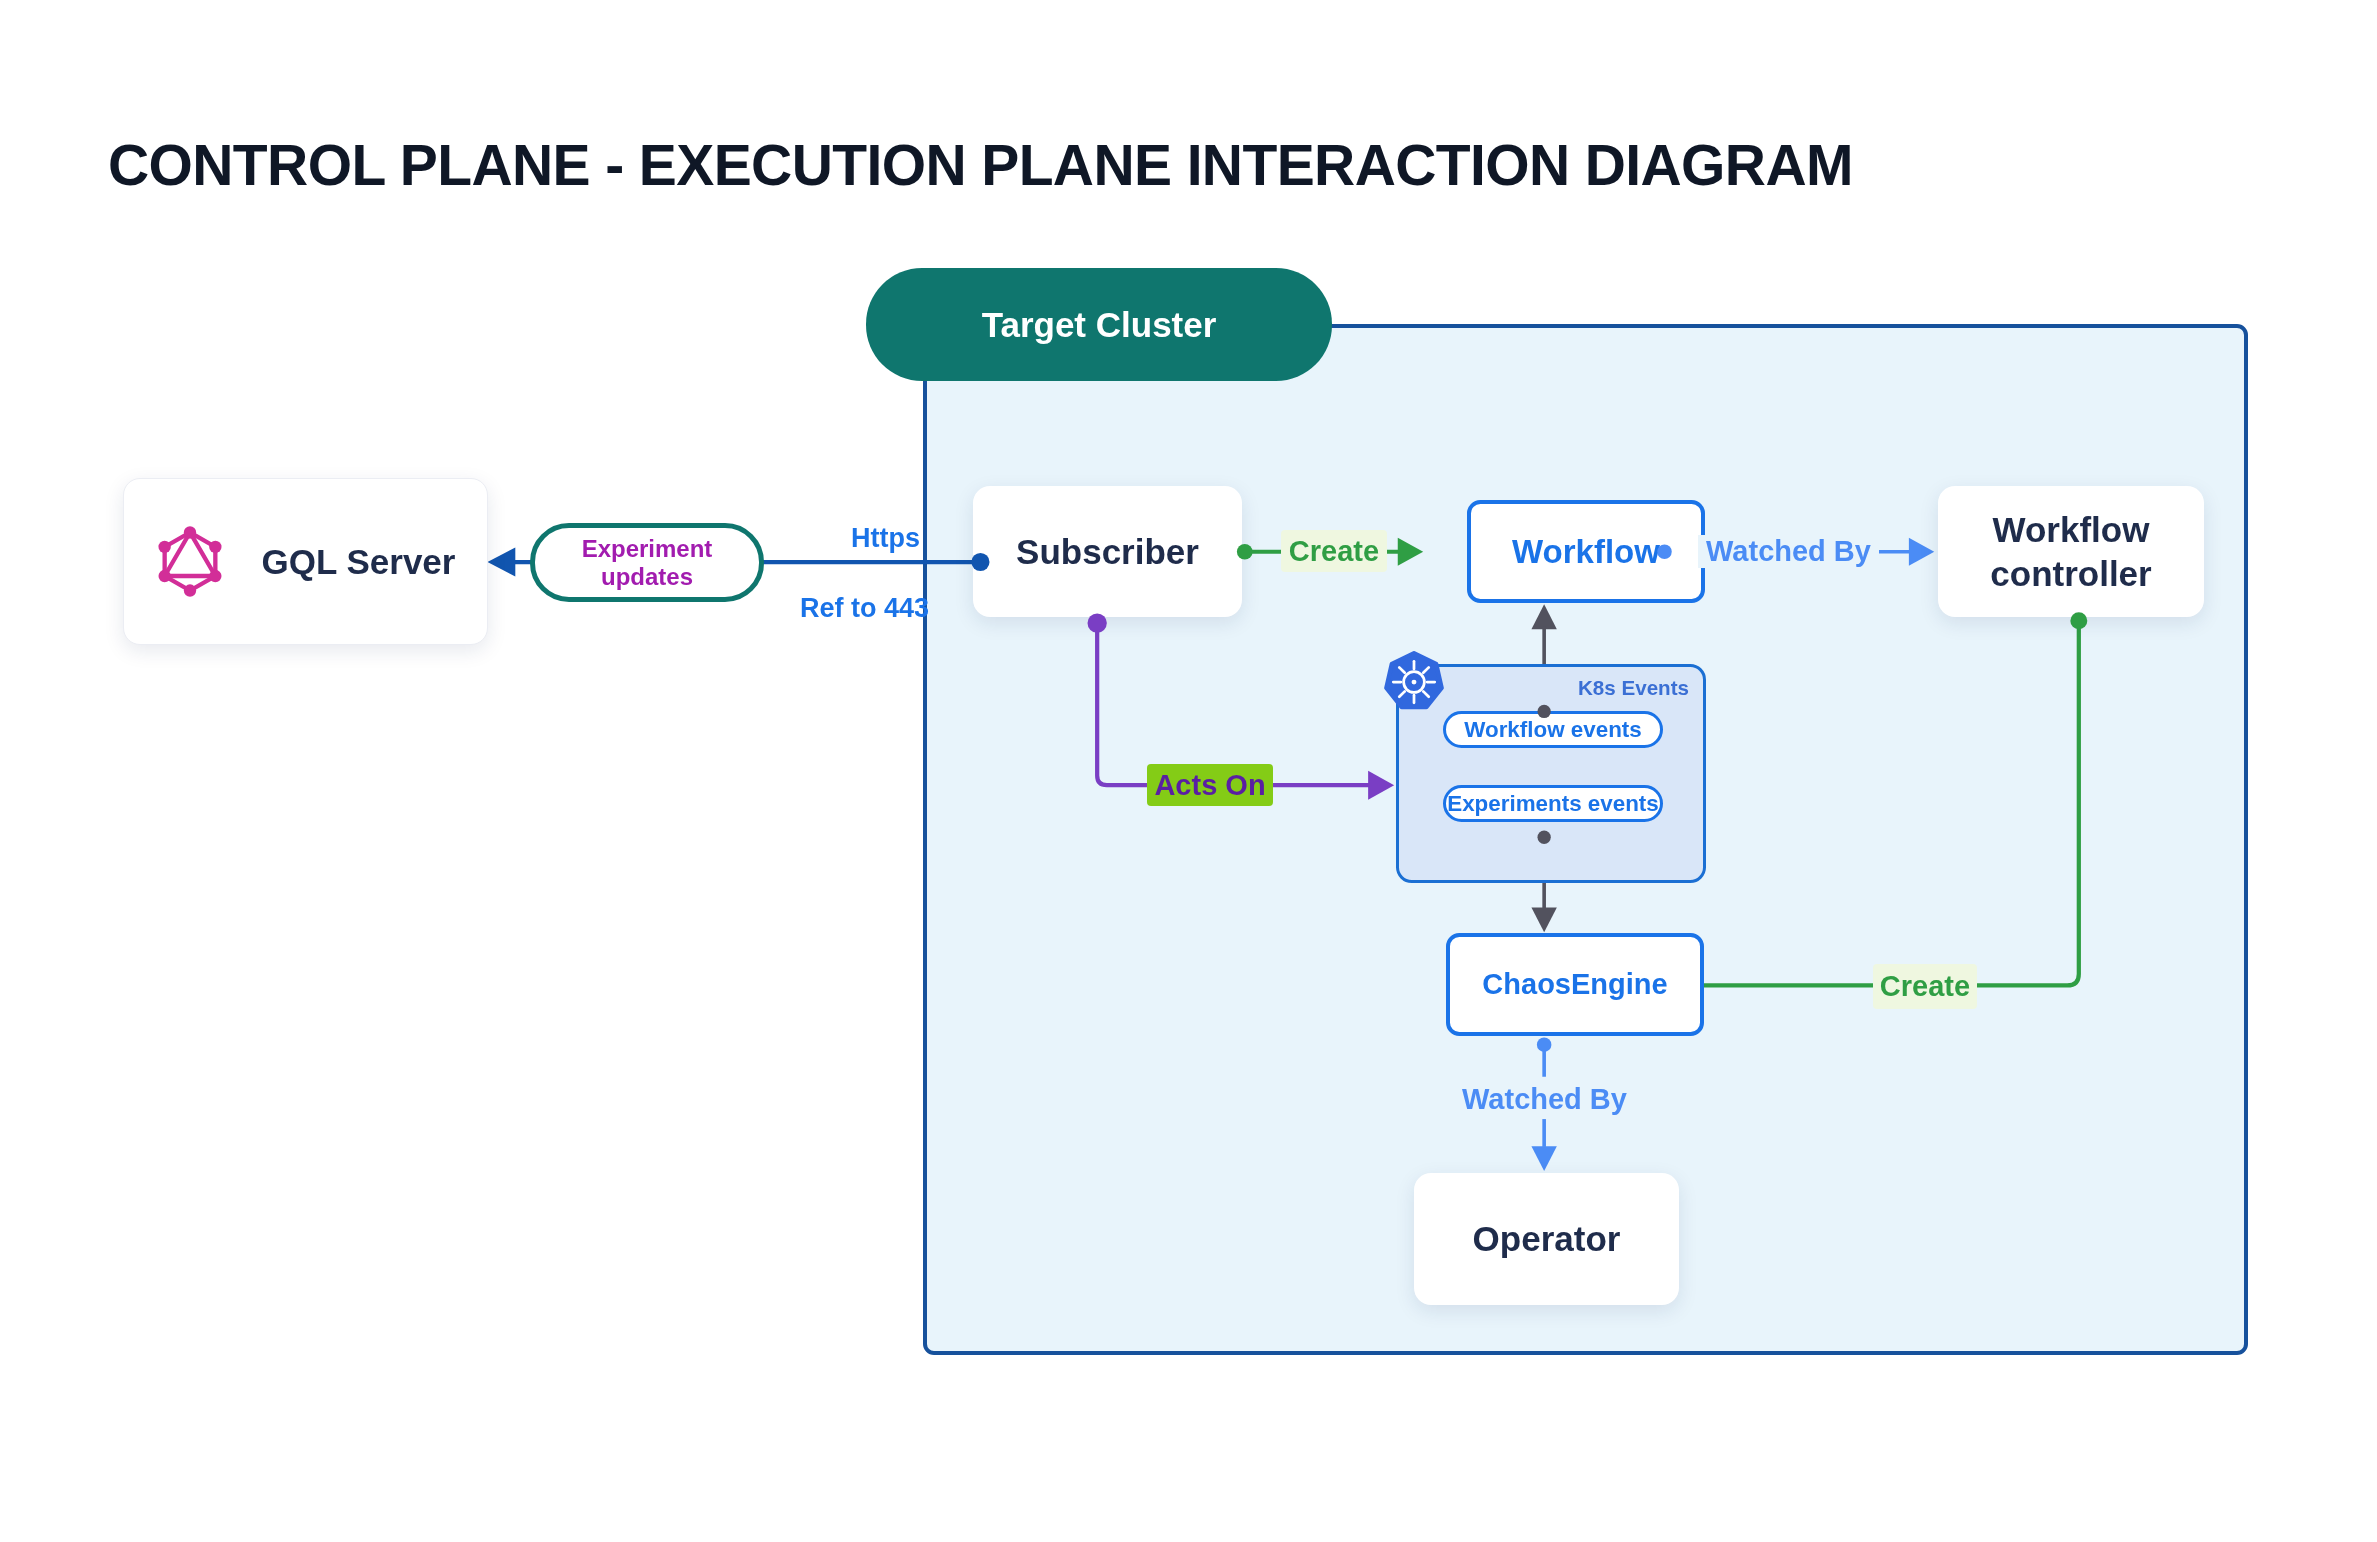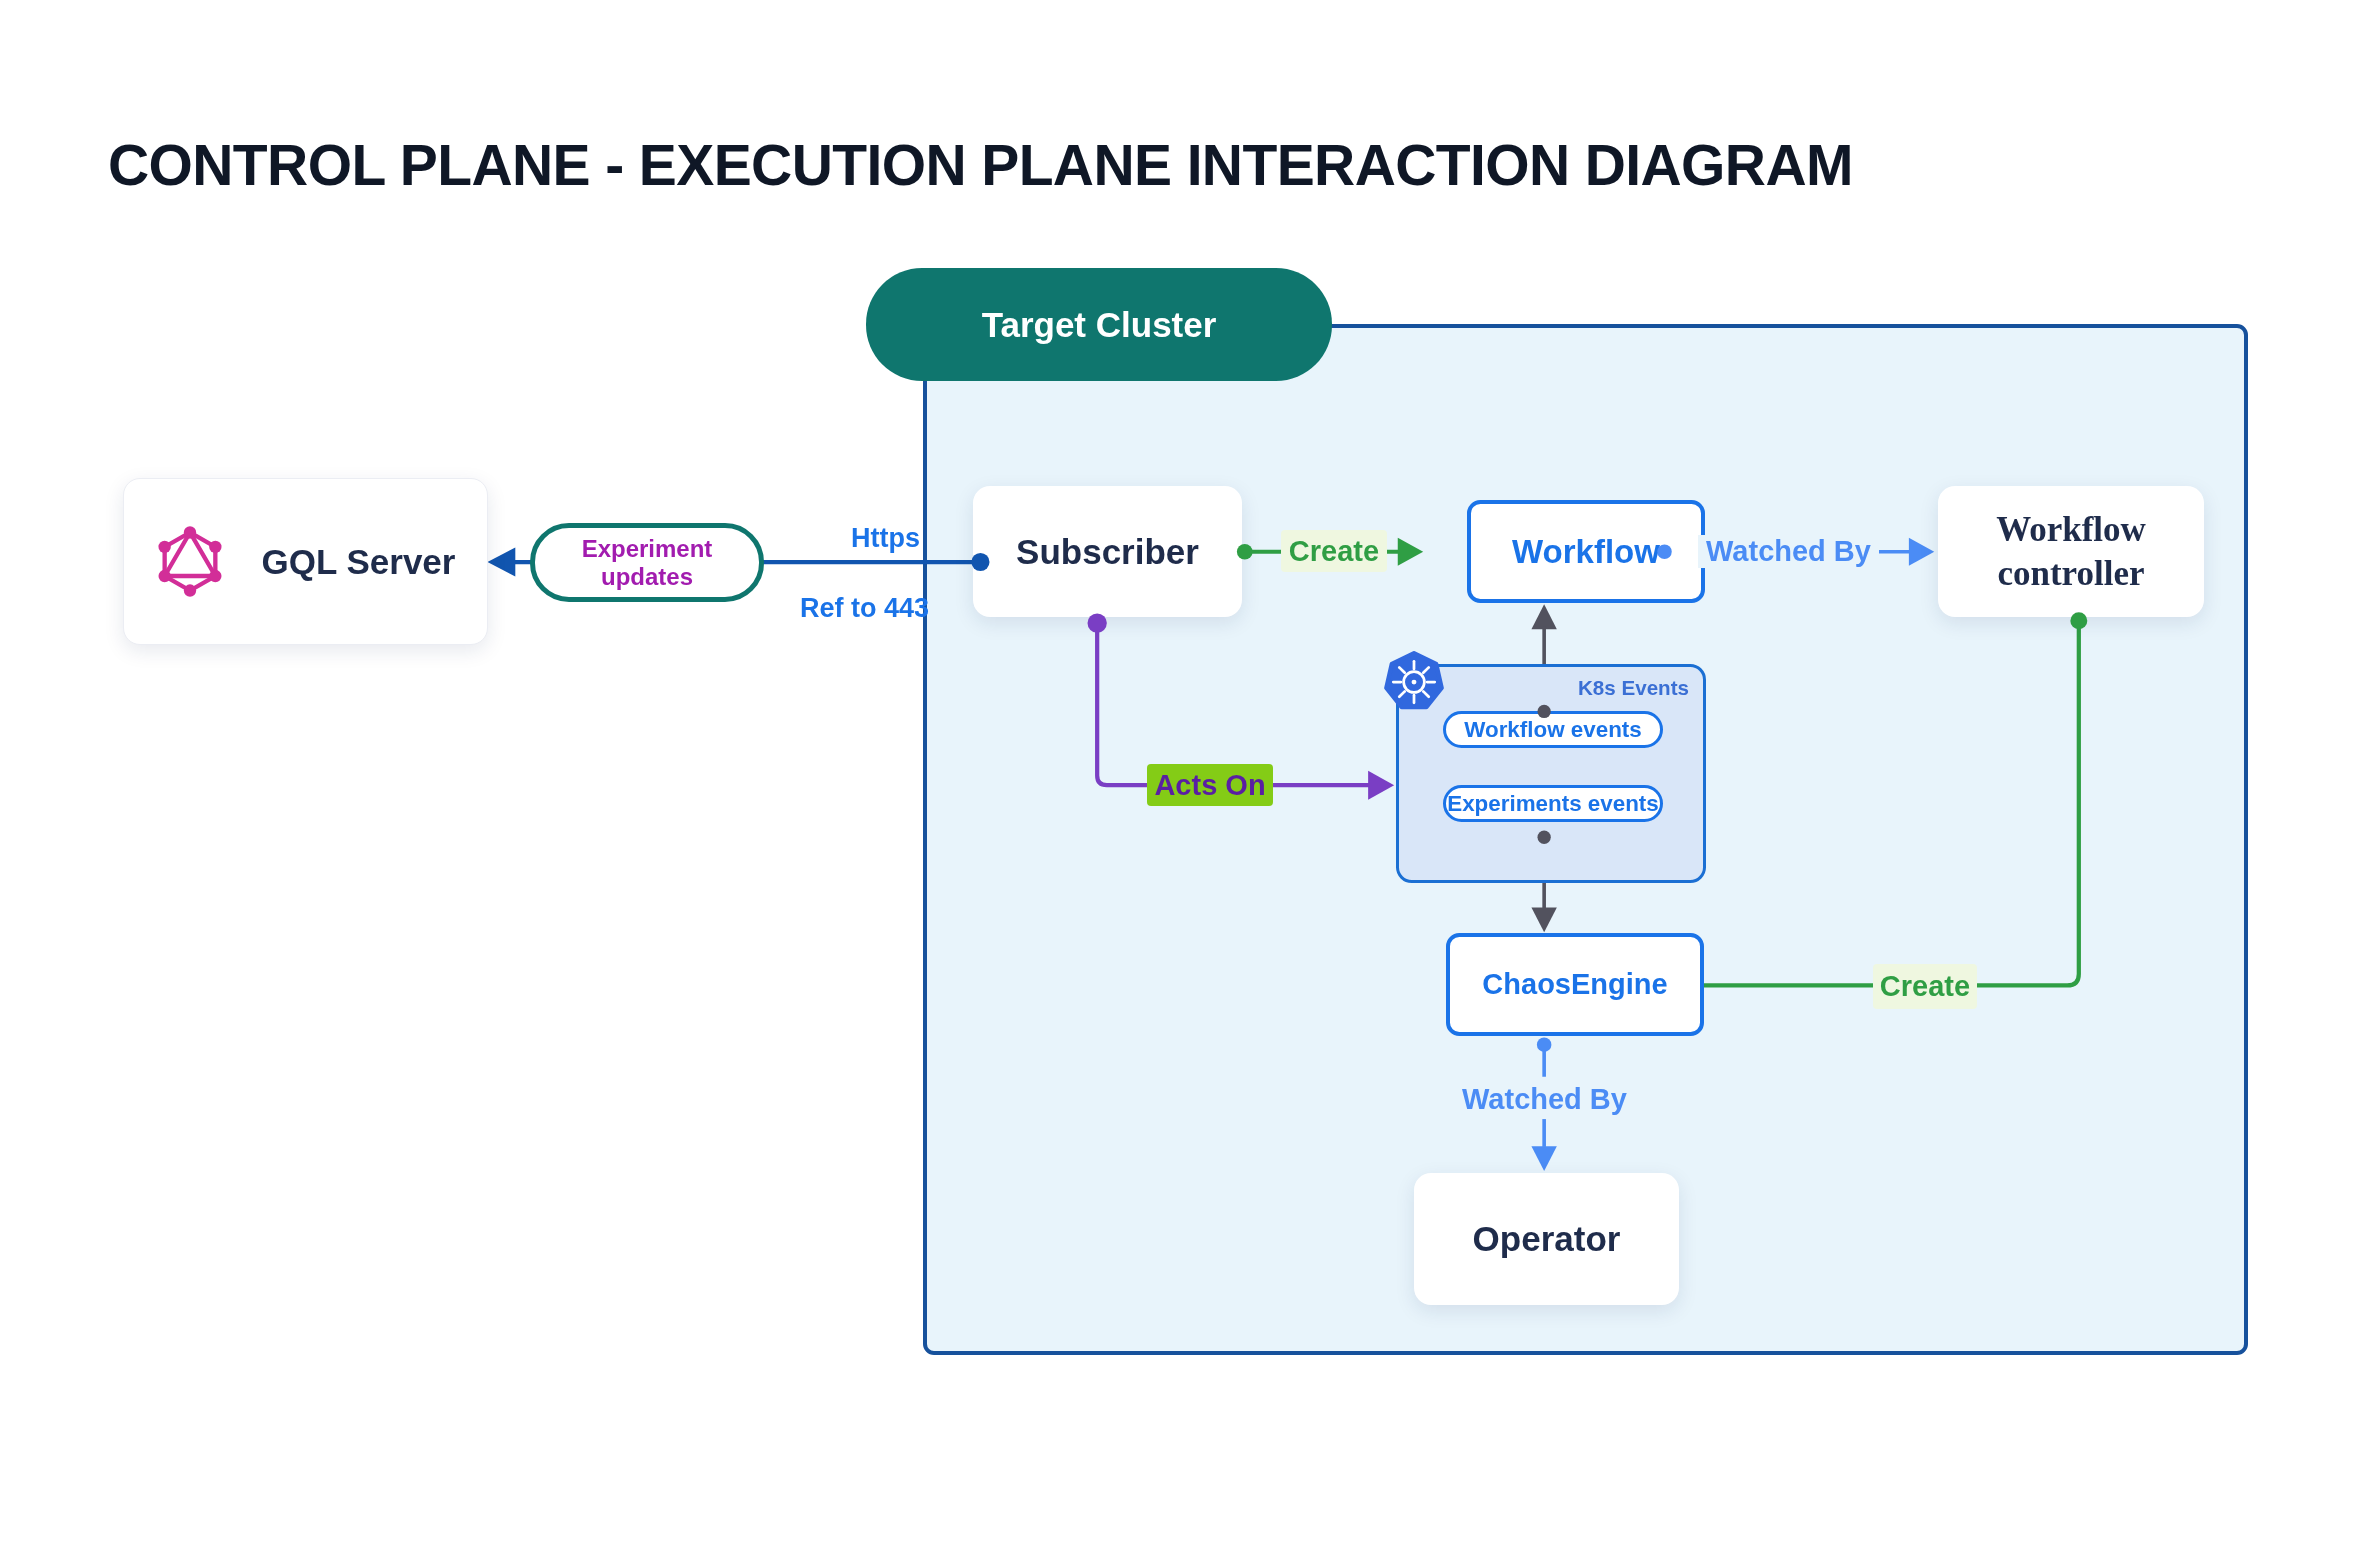--- a/index.html
+++ b/index.html
@@ -141,21 +141,21 @@
   </div>
 
   <div class="chip green" style="left:1281px;top:530px;width:106px;height:42px;">Create</div>
 
   <div class="blue-box" style="left:1423px;top:500px;width:238px;height:103px;box-sizing:border-box;font-size:33px;margin-left:44px;">
     <span>Workflow</span>
   </div>
 
   <div class="edge-label" style="left:1698px;top:535px;width:181px;text-align:center;font-size:29px;color:#4b8cf5;background:#e8f4fb;">Watched By</div>
 
-  <div class="card" style="left:1938px;top:486px;width:266px;height:131px;font-size:35px;line-height:1.25;font-family:Liberation Serif, serif;">
+  <div class="card" style="left:1938px;top:486px;width:266px;height:131px;font-size:35px;line-height:1.25;">
     <span style="max-width:218px;">Workflow controller</span>
   </div>
 
   <div id="k8s-group"></div>
   <div class="edge-label" style="left:1573px;top:676px;width:116px;text-align:right;font-size:20.6px;font-weight:700;color:#3b6fd4;">K8s Events</div>
 
   <svg class="abs" style="left:1384px;top:651px;" width="60" height="60" viewBox="0 0 110 110">
     <polygon points="55,4 95.7,23.6 105.7,67.6 77.6,102.9 32.4,102.9 4.3,67.6 14.3,23.6" fill="#3168de" stroke="#3168de" stroke-width="8" stroke-linejoin="round"></polygon>
     <circle cx="55" cy="57" r="19" fill="none" stroke="#ffffff" stroke-width="5"></circle>
     <circle cx="55" cy="57" r="4.5" fill="#ffffff"></circle>

